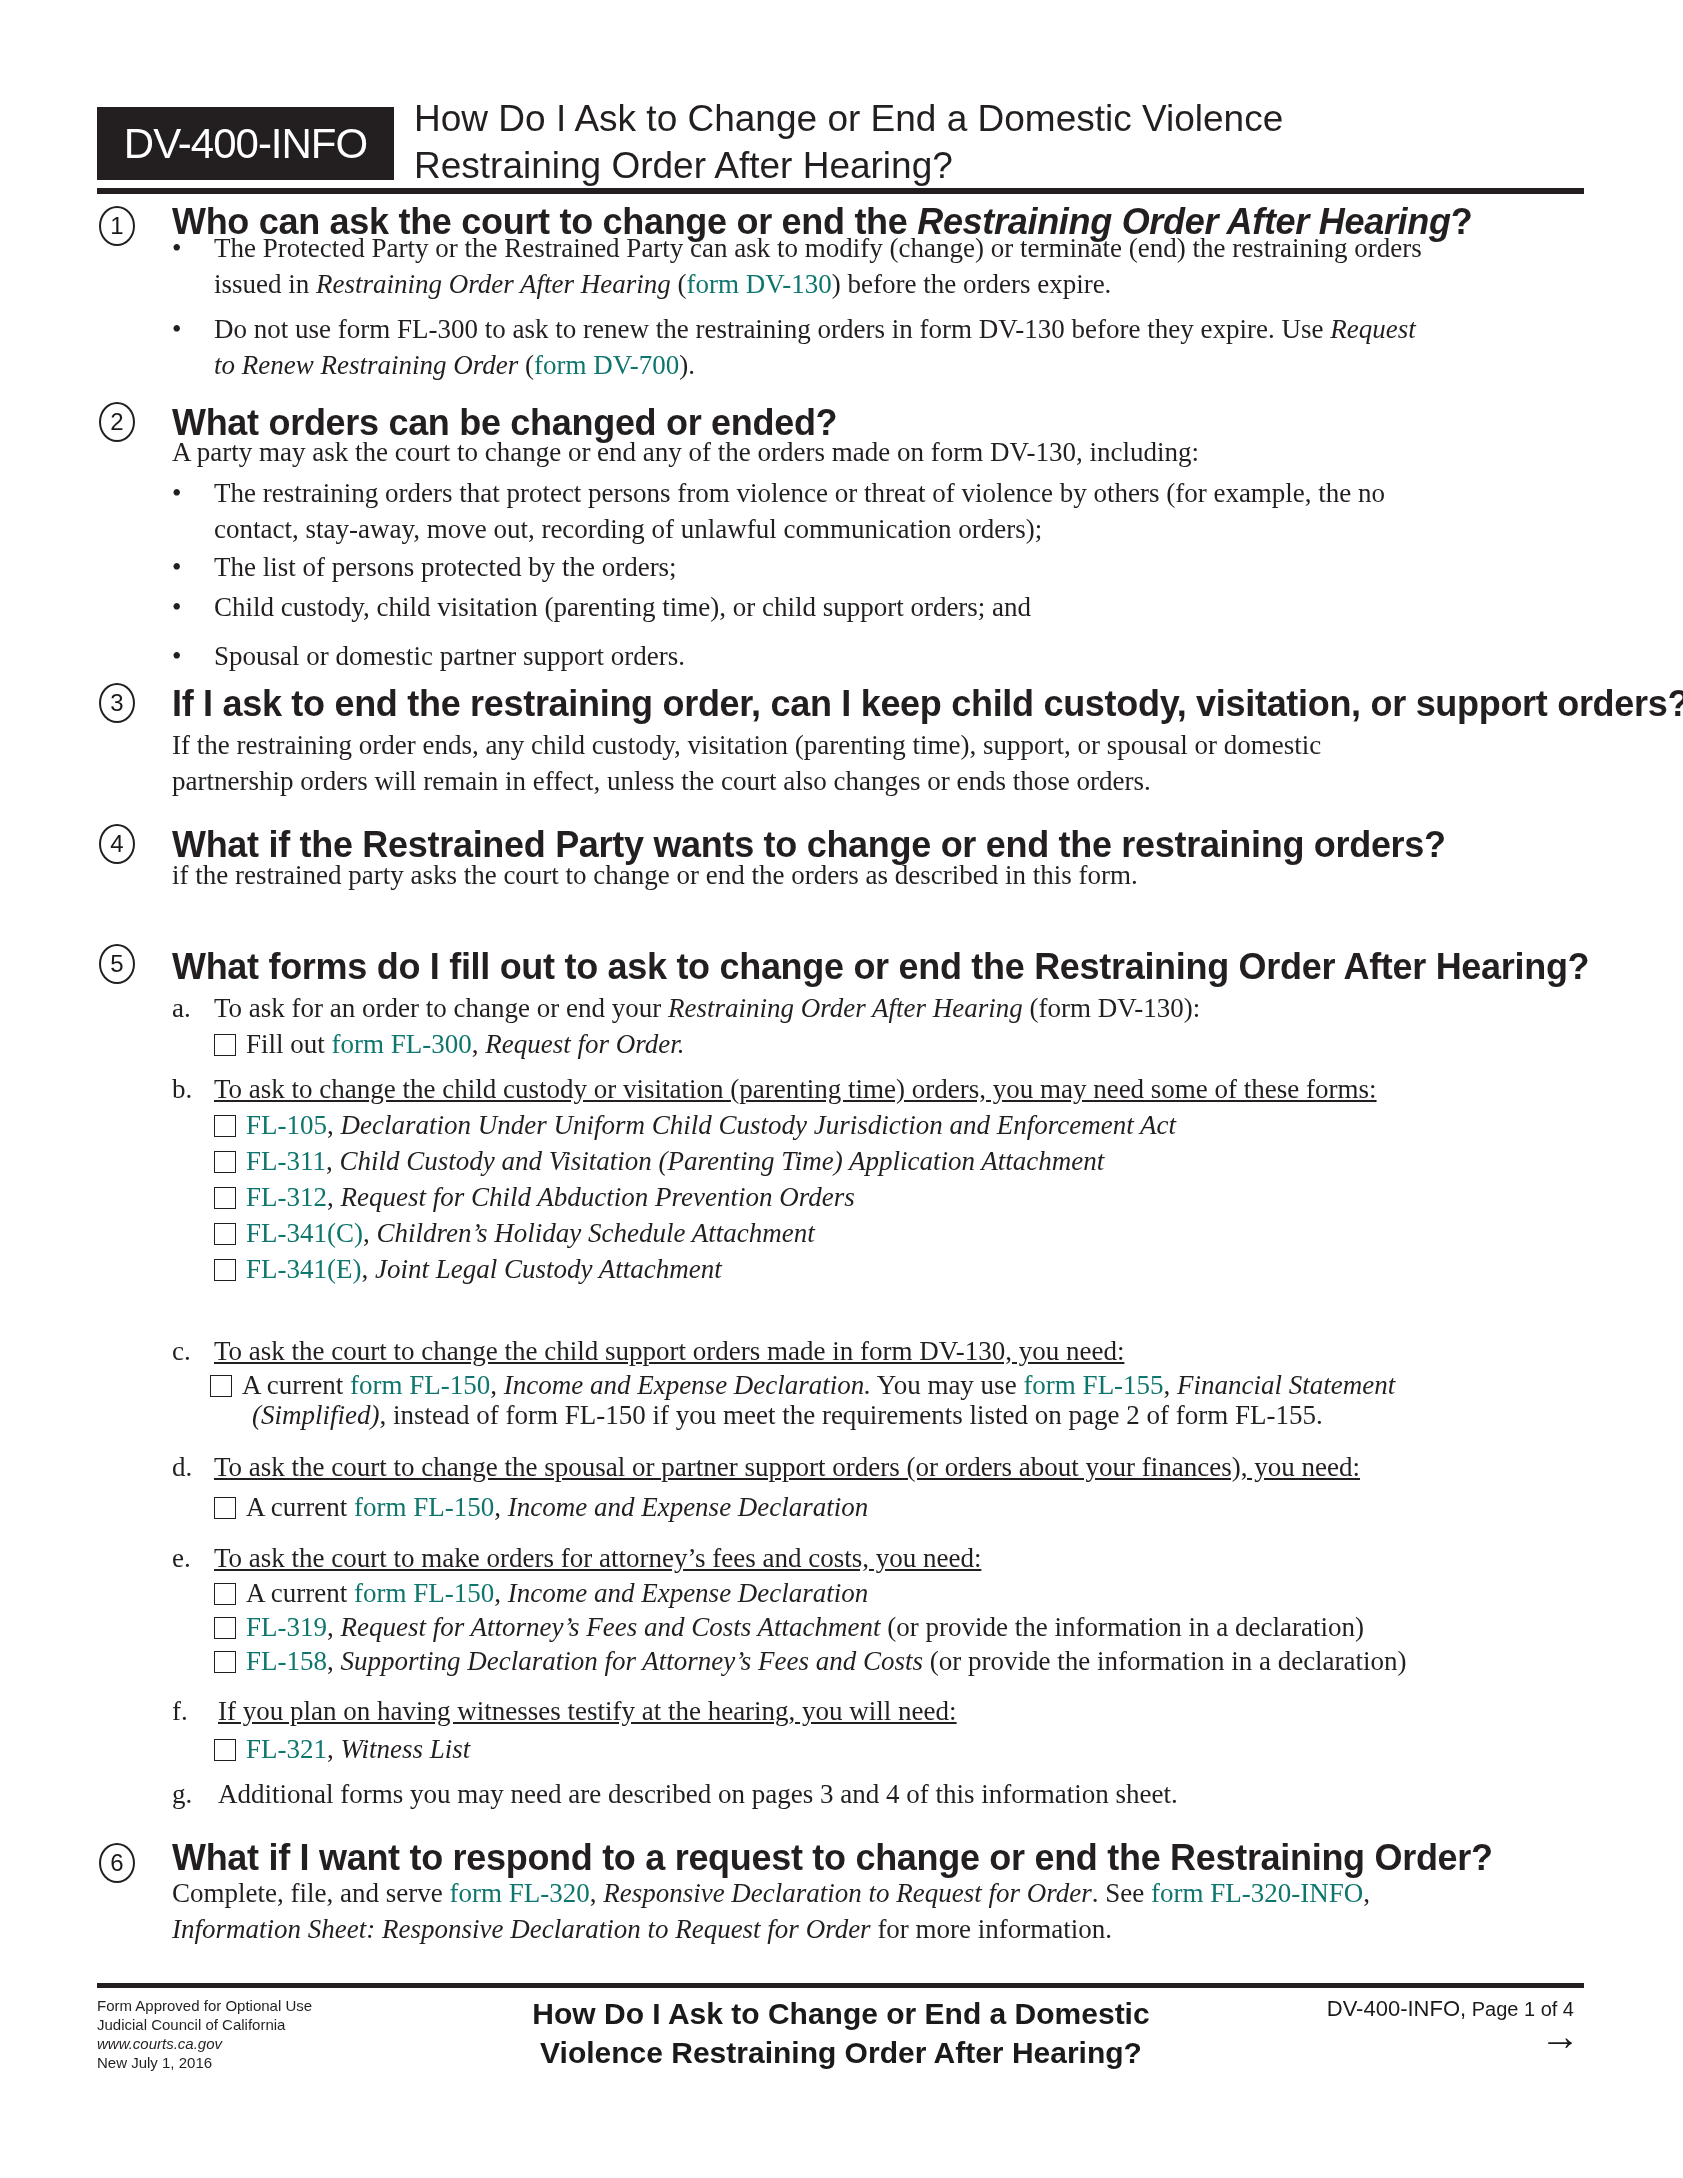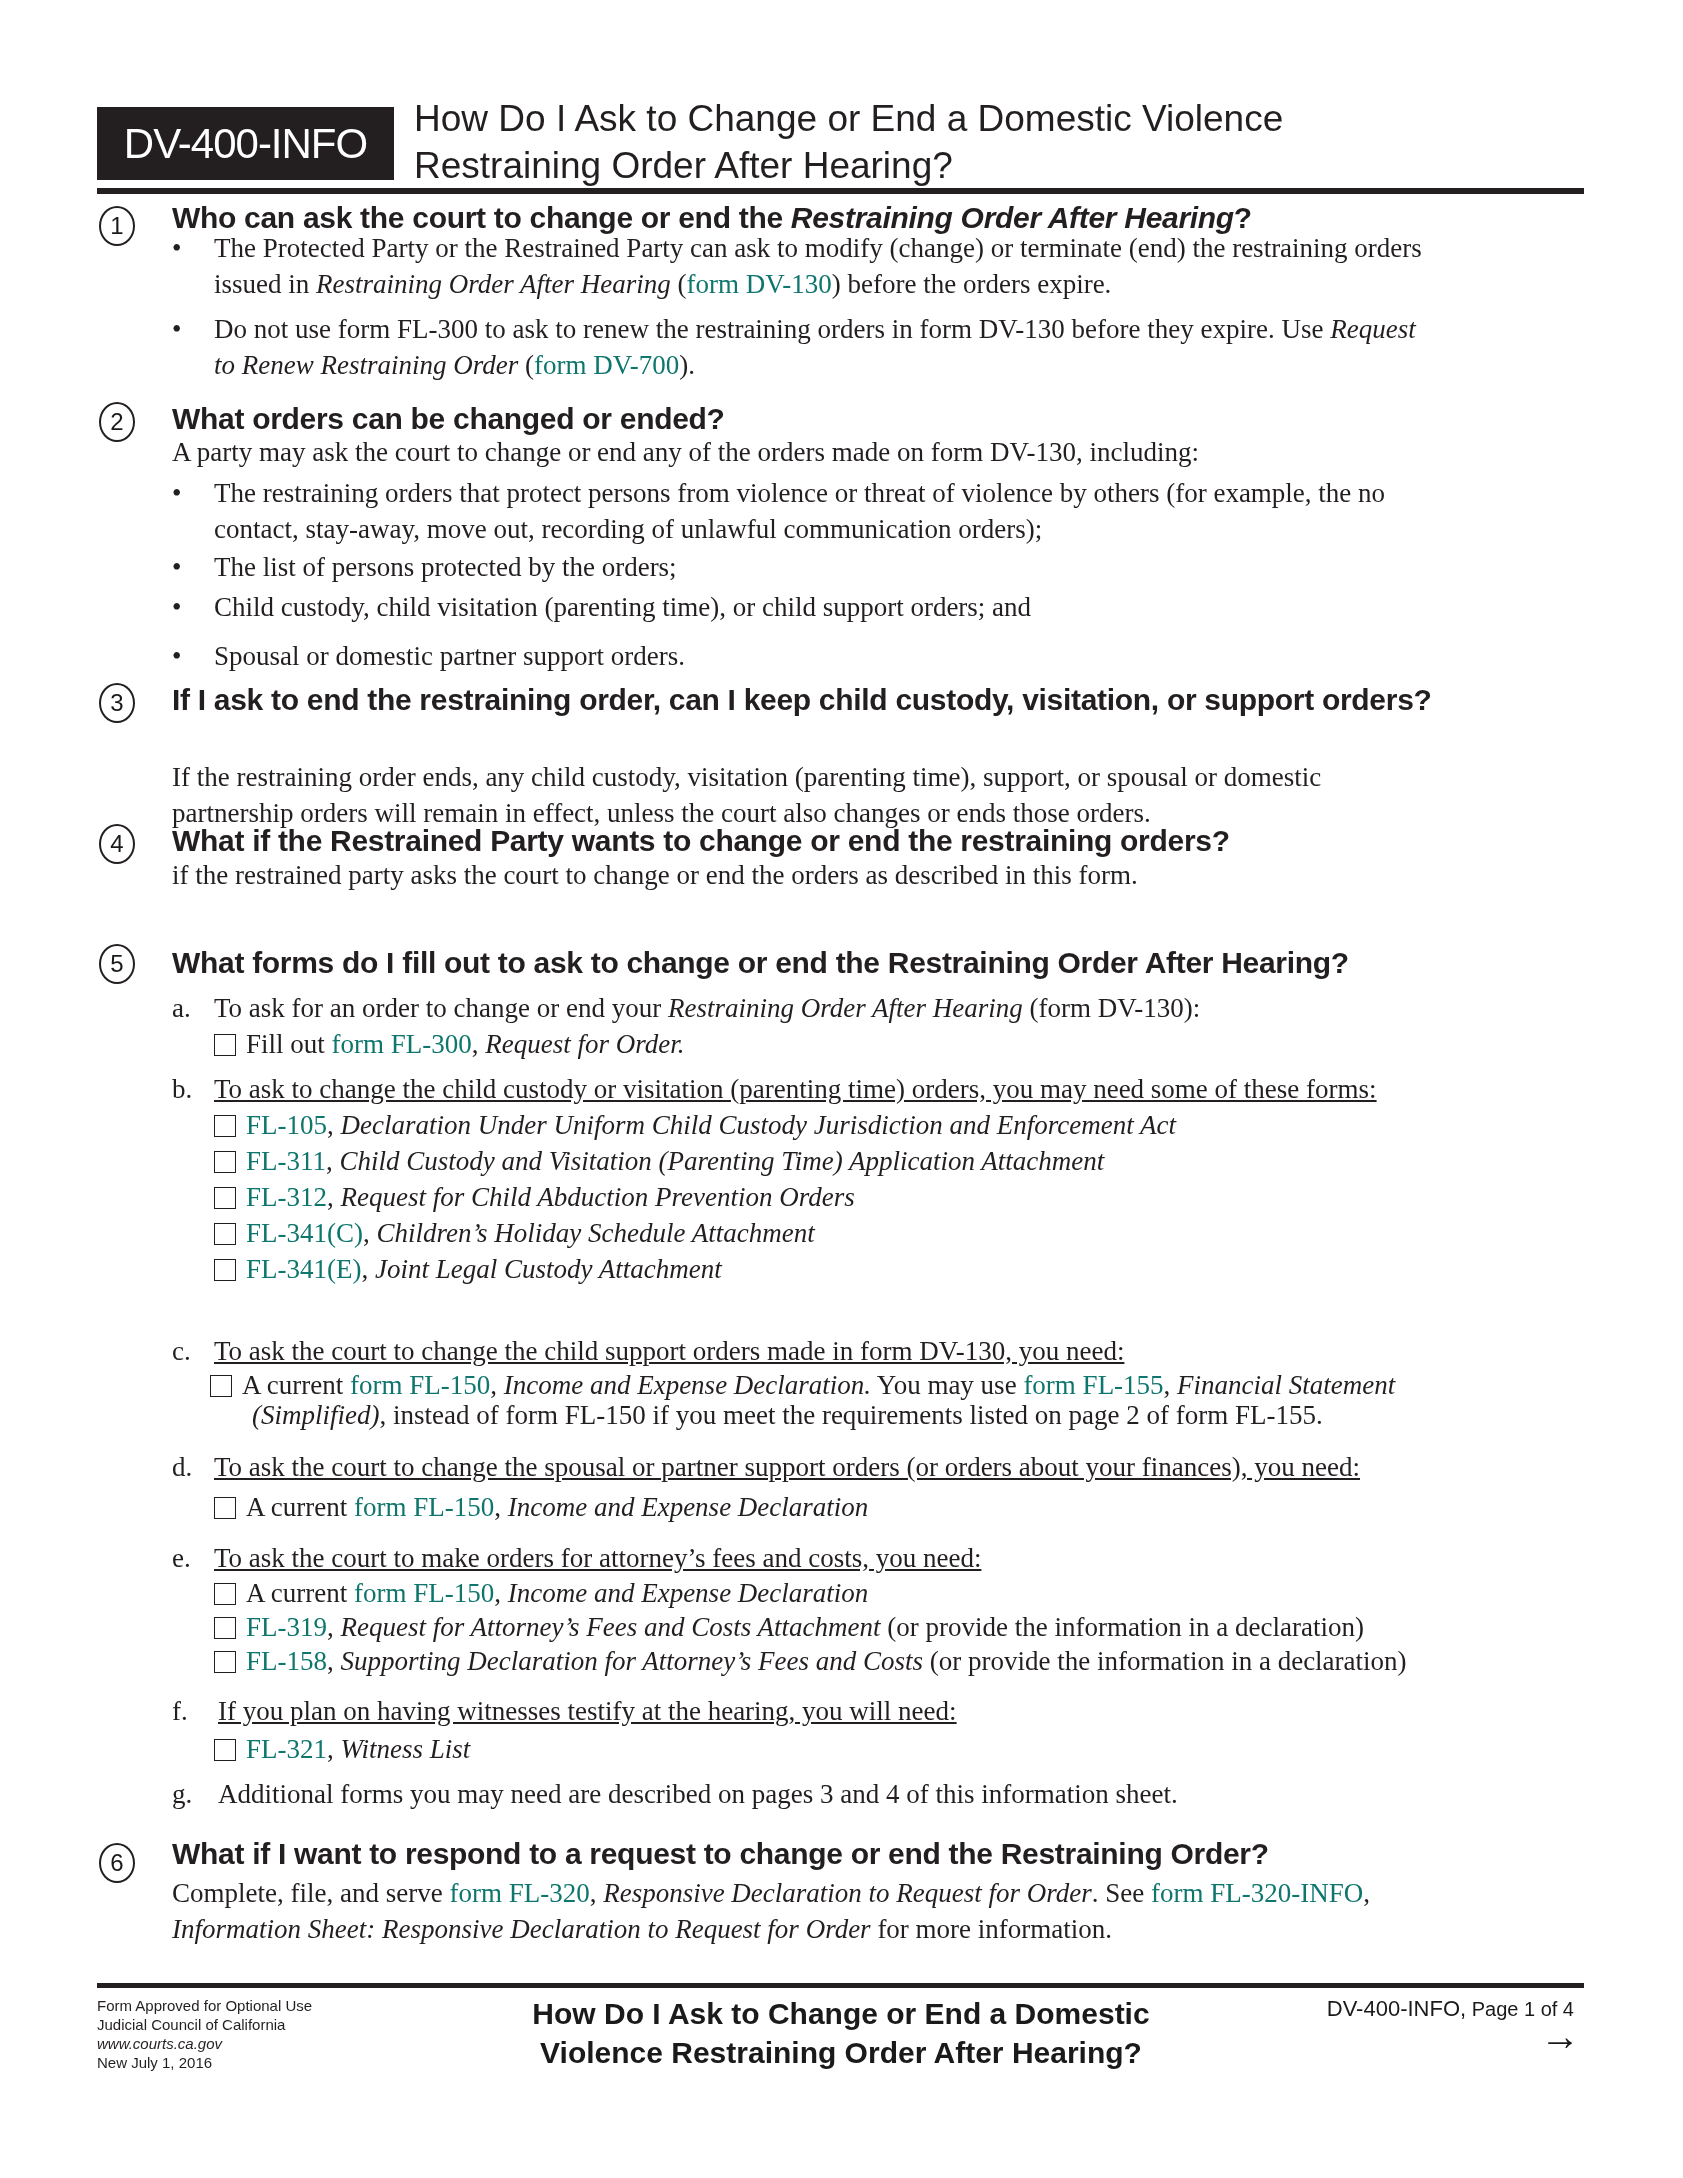--- a/index.html
+++ b/index.html
@@ -3,21 +3,21 @@
 <meta charset="utf-8">
 <style>
   html, body { margin:0; padding:0; background:#fff; }
   body { width:1683px; height:2178px; position:relative; overflow:hidden; color:#1a1a1a; }
   .abs { position:absolute; }
   .sans { font-family:"Liberation Sans", sans-serif; }
   .hdr-box { left:97px; top:107px; width:297px; height:73px; background:#231f20; color:#fff; font-size:42px; display:flex; align-items:center; justify-content:center; letter-spacing:-1px; }
   .hdr-title { left:414px; top:95px; font-size:37px; line-height:47px; color:#231f20; }
   .rule { background:#231f20; }
   .circle { width:36px; height:40px; border:2px solid #231f20; border-radius:50%; display:flex; align-items:center; justify-content:center; font-family:"Liberation Sans", sans-serif; font-size:24px; box-sizing:border-box; }
-  .h { font-family:"Liberation Sans", sans-serif; font-weight:bold; font-size:30px; color:#231f20; white-space:nowrap; letter-spacing:-0.3px; }
+  .h { font-family:"Liberation Sans", sans-serif; font-weight:bold; font-size:36px; color:#231f20; white-space:nowrap; letter-spacing:-0.3px; }
   .t { font-family:"Liberation Serif", serif; font-size:27px; line-height:36px; color:#231f20; }
   .bul { position:absolute; left:0; }
   a, .lnk { color:#0f766e; }
   i { font-style:italic; }
   .u { text-decoration:underline; }
   .cb { display:inline-block; width:22px; height:22px; border:1.5px solid #231f20; box-sizing:border-box; vertical-align:-3px; margin-right:10px; }
   .row { position:absolute; white-space:nowrap; }
   .foot-small { font-family:"Liberation Sans", sans-serif; font-size:15px; line-height:19px; color:#231f20; }
 </style>
 </head>
@@ -71,21 +71,21 @@
   <div style="position:relative;margin-top:2px;">
       <span class="bul">•</span>
       <div style="padding-left:42px;white-space:nowrap;margin-top:13px;">Spousal or domestic partner support orders.</div>
     </div>
 </div>
 
 <div class="abs circle" style="left:99px;top:683px;">
     <span>3</span>
   </div>
 <div class="abs h" style="left:172px;top:683px;">If I ask to end the restraining order, can I keep child custody, visitation, or support orders?</div>
-<div class="abs t" style="left:172px;top:727px;white-space:nowrap;margin-top:32px;">
+<div class="abs t" style="left:172px;top:727px;white-space:nowrap;">
   <div>If the restraining order ends, any child custody, visitation (parenting time), support, or spousal or domestic</div>
   <div>partnership orders will remain in effect, unless the court also changes or ends those orders.</div>
 </div>
 
 <div class="abs circle" style="left:99px;top:824px;">
     <span>4</span>
   </div>
 <div class="abs h" style="left:172px;top:824px;">What if the Restrained Party wants to change or end the restraining orders?</div>
 <div class="abs t" style="left:172px;top:857px;white-space:nowrap;">
   <div>if the restrained party asks the court to change or end the orders as described in this form.</div>

